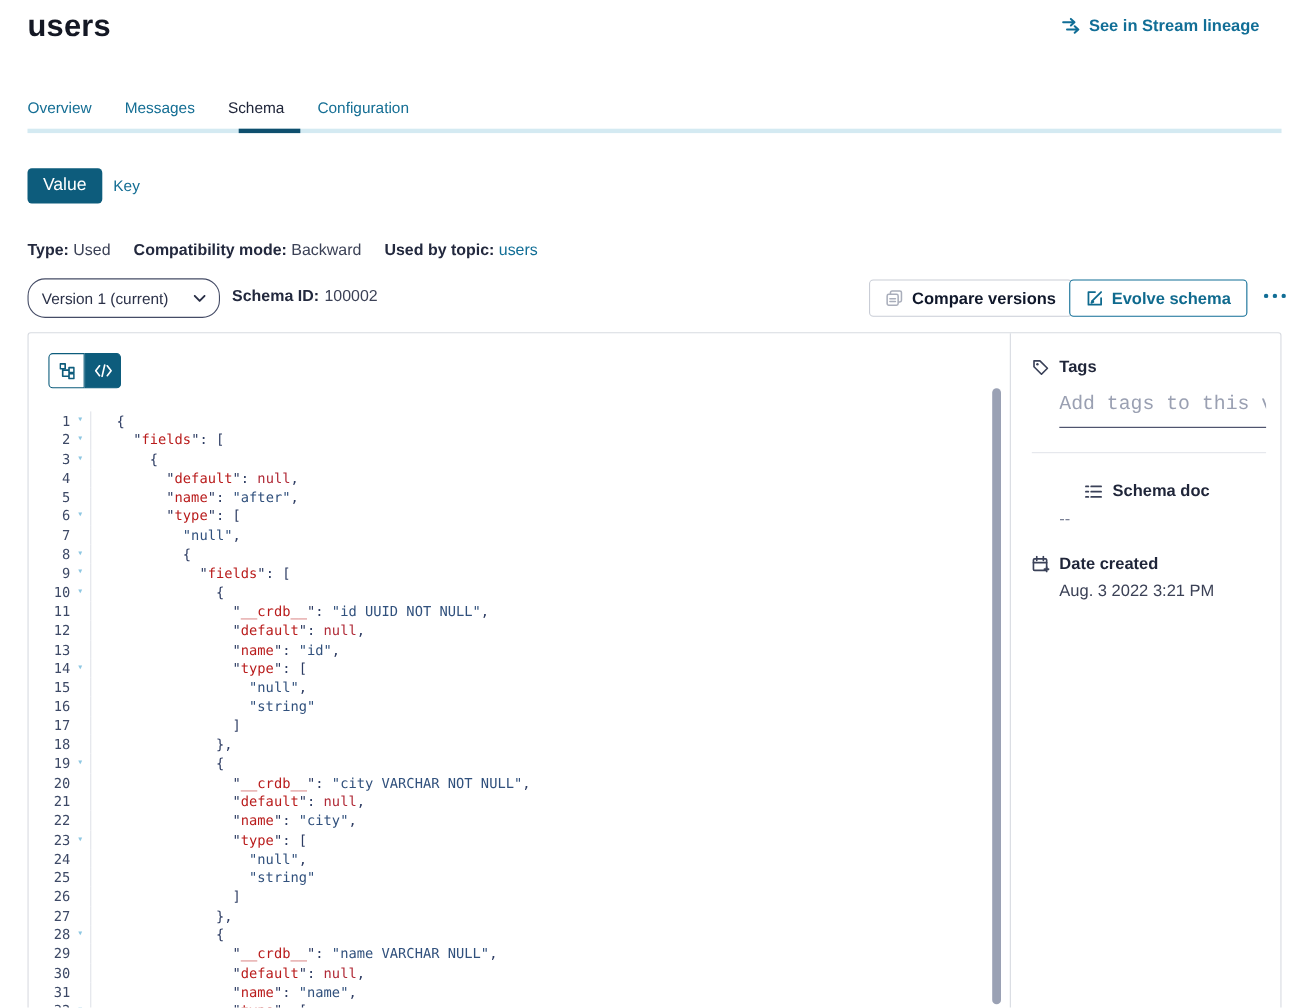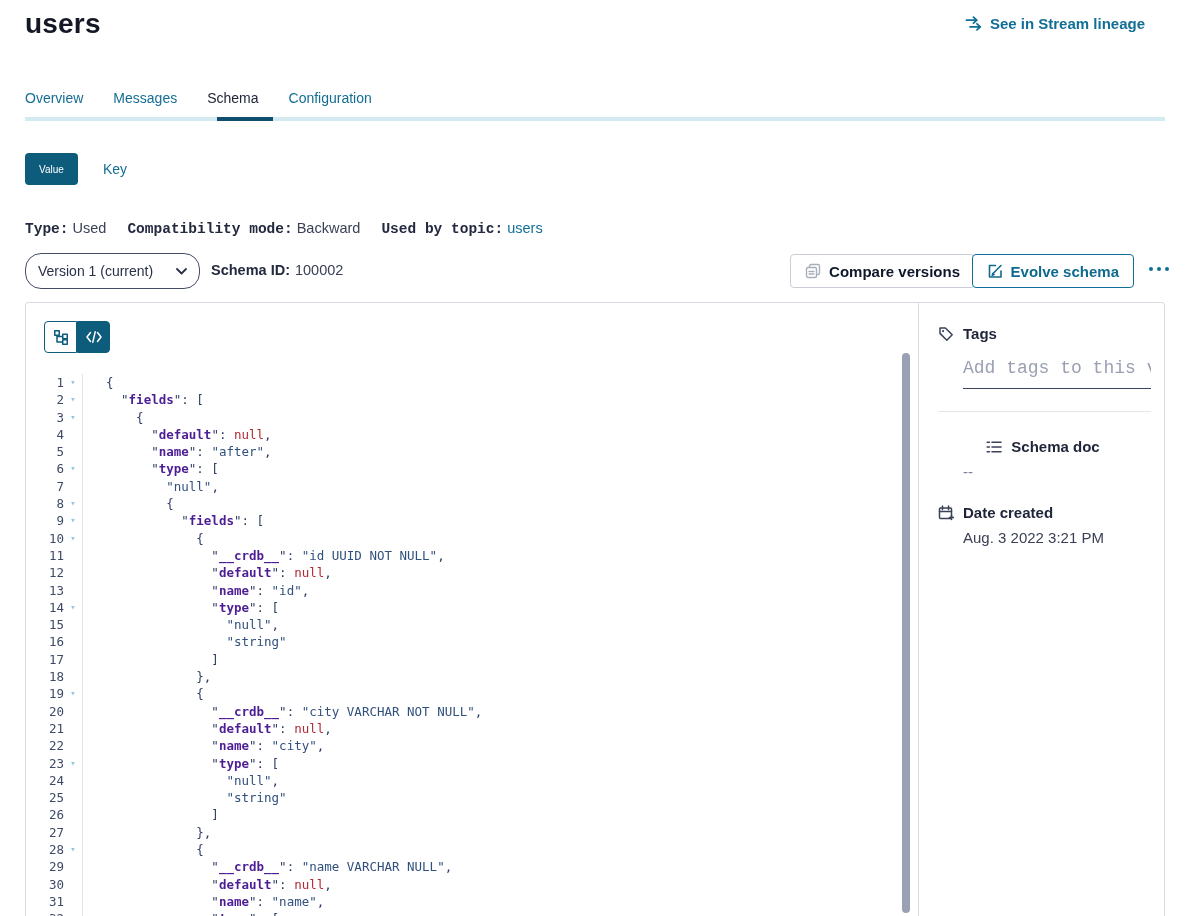--- a/index.html
+++ b/index.html
@@ -16,26 +16,26 @@
   
   .tabs { position:absolute; left:25px; top:90px; display:flex; gap:30px; }
   .tab { font-size:14px; color:#146e94; cursor:pointer; text-decoration:none; }
   .tab.active { color:#20263a; }
   .tab-track { position:absolute; left:25px; top:117px; width:1140px; height:4px; background:#d4eaf2; }
   .tab-track-active { position:absolute; left:217px; top:117px; width:56px; height:4px; background:#0e4f6e; }
 
   
   .serde-value { position:absolute; left:25px; top:153px; height:32px; padding:0 14px;
                  background:#0d5c7c; color:#fff; border:none; border-radius:4px;
-                 font-size:10px; font-family:inherit; cursor:pointer; }
+                 font-size:16px; font-family:inherit; cursor:pointer; }
   .serde-key { position:absolute; left:103px; top:161px; font-size:14px; color:#146e94; cursor:pointer; }
 
   
   .meta { position:absolute; left:25px; top:220px; display:flex; gap:21px; font-size:14.5px; color:#3b4156; }
-  .meta b { color:#23293e; font-weight:700; margin-right:4px;font-family:Liberation Mono, monospace; }
+  .meta b { color:#23293e; font-weight:700; margin-right:4px; }
   .meta .link { color:#116e96; cursor:pointer; }
 
   
   .version-bar { position:absolute; left:25px; top:253px; width:1140px; height:36px; }
   .version-select { position:absolute; left:0; top:0; width:175px; height:36px;
                     border:1px solid #454c66; border-radius:16px; background:#fff;
                     display:flex; align-items:center; justify-content:space-between;
                     padding:0 12px; font-size:14px; color:#2b3148; cursor:pointer; }
   .schema-id { position:absolute; left:186px; top:9px; font-size:14.5px; color:#3b4156; }
   .schema-id b { color:#23293e; margin-right:5px; }
@@ -57,21 +57,21 @@
   .vt-tree { background:#fff; border:1px solid #0d5c7c; border-radius:4px 0 0 4px; color:#0d5c7c; }
   .vt-code { background:#0d5c7c; border:1px solid #0d5c7c; border-radius:0 4px 4px 0; color:#fff; }
 
   .code-lines { position:absolute; left:0; top:71px; right:0;
                 font-family:"DejaVu Sans Mono", monospace; font-size:12.5px; }
   .code-line { display:flex; height:17.3px; line-height:17.3px; }
   .ln   { width:38px; text-align:right; color:#3d4966; flex:none; }
   .fold { width:18px; text-align:center; color:#8ec7e2; font-size:9px; flex:none; }
   .code-text { border-left:1px solid #e0e3e9; padding-left:23px; white-space:pre; flex:1; }
   .tk-p { color:#2d3c63; }
-  .tk-k { color:#4c1d95;font-weight:bold; }
+  .tk-k { color:#b91c1c; }
   .tk-s { color:#31517d; }
   .tk-n { color:#b02a37; }
 
   .scroll-thumb { position:absolute; left:876px; top:50px; width:8px; height:560px;
                   border-radius:4px; background:#9aa1b4; cursor:pointer; }
 
   
   .side { position:absolute; left:894px; top:0; right:0; bottom:0; padding:22px 16px 0 18px; }
   .side-head { display:flex; align-items:center; gap:9px; }
   .side-head .hd { font-size:15px; font-weight:700; color:#1f2539; }

